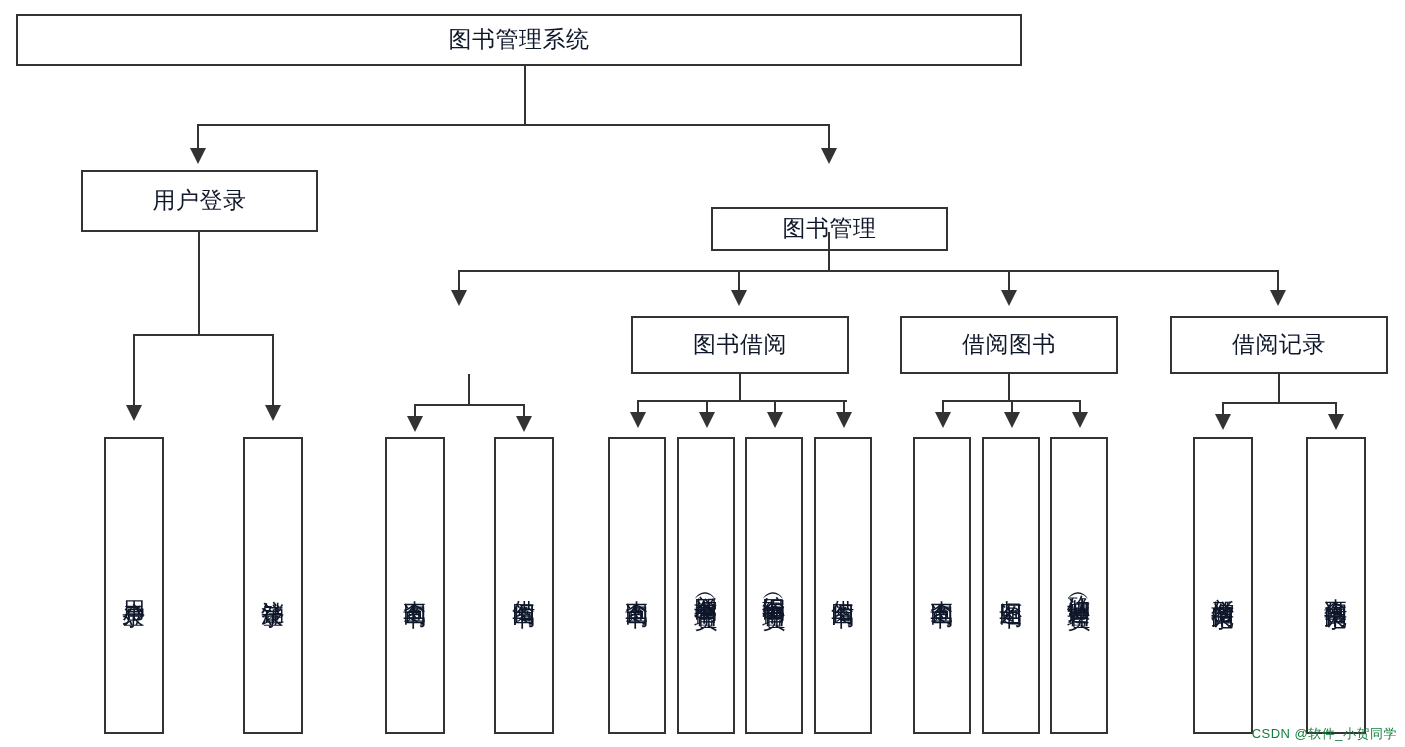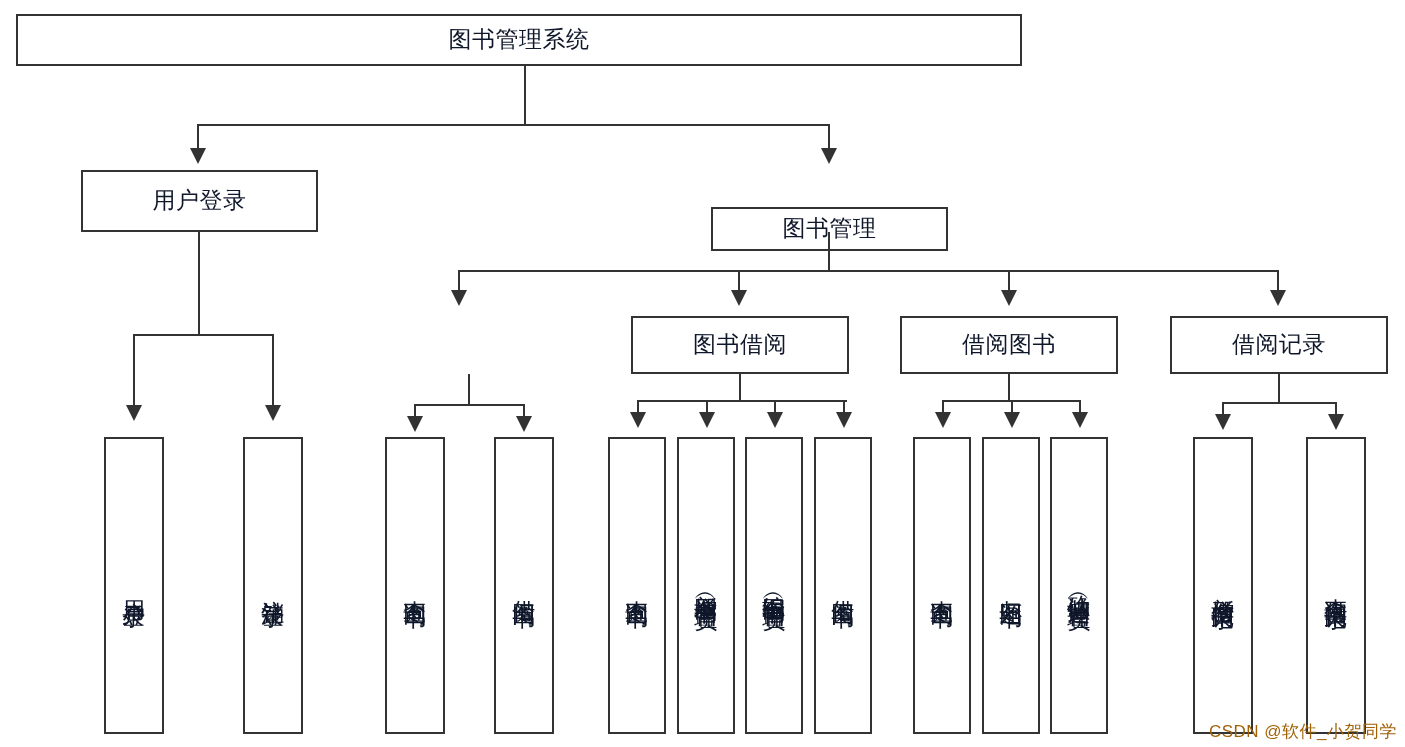--- a/index.html
+++ b/index.html
@@ -63,22 +63,22 @@
     width: 0;
     height: 0;
     border-left: 8px solid transparent;
     border-right: 8px solid transparent;
     border-top: 16px solid #333333;
   }
   .watermark {
     position: absolute;
     right: 8px;
     bottom: 4px;
-    font-size: 17px;
-    color: #a16207;
+    font-size: 13px;
+    color: #15803d;
     white-space: nowrap;
     letter-spacing: 0.5px;
   }
 </style>
 </head>
 <body>
 
 <div id="canvas">
 
   <div class="node node-h node-root" style="left:16px; top:14px; width:1006px; height:52px;">

